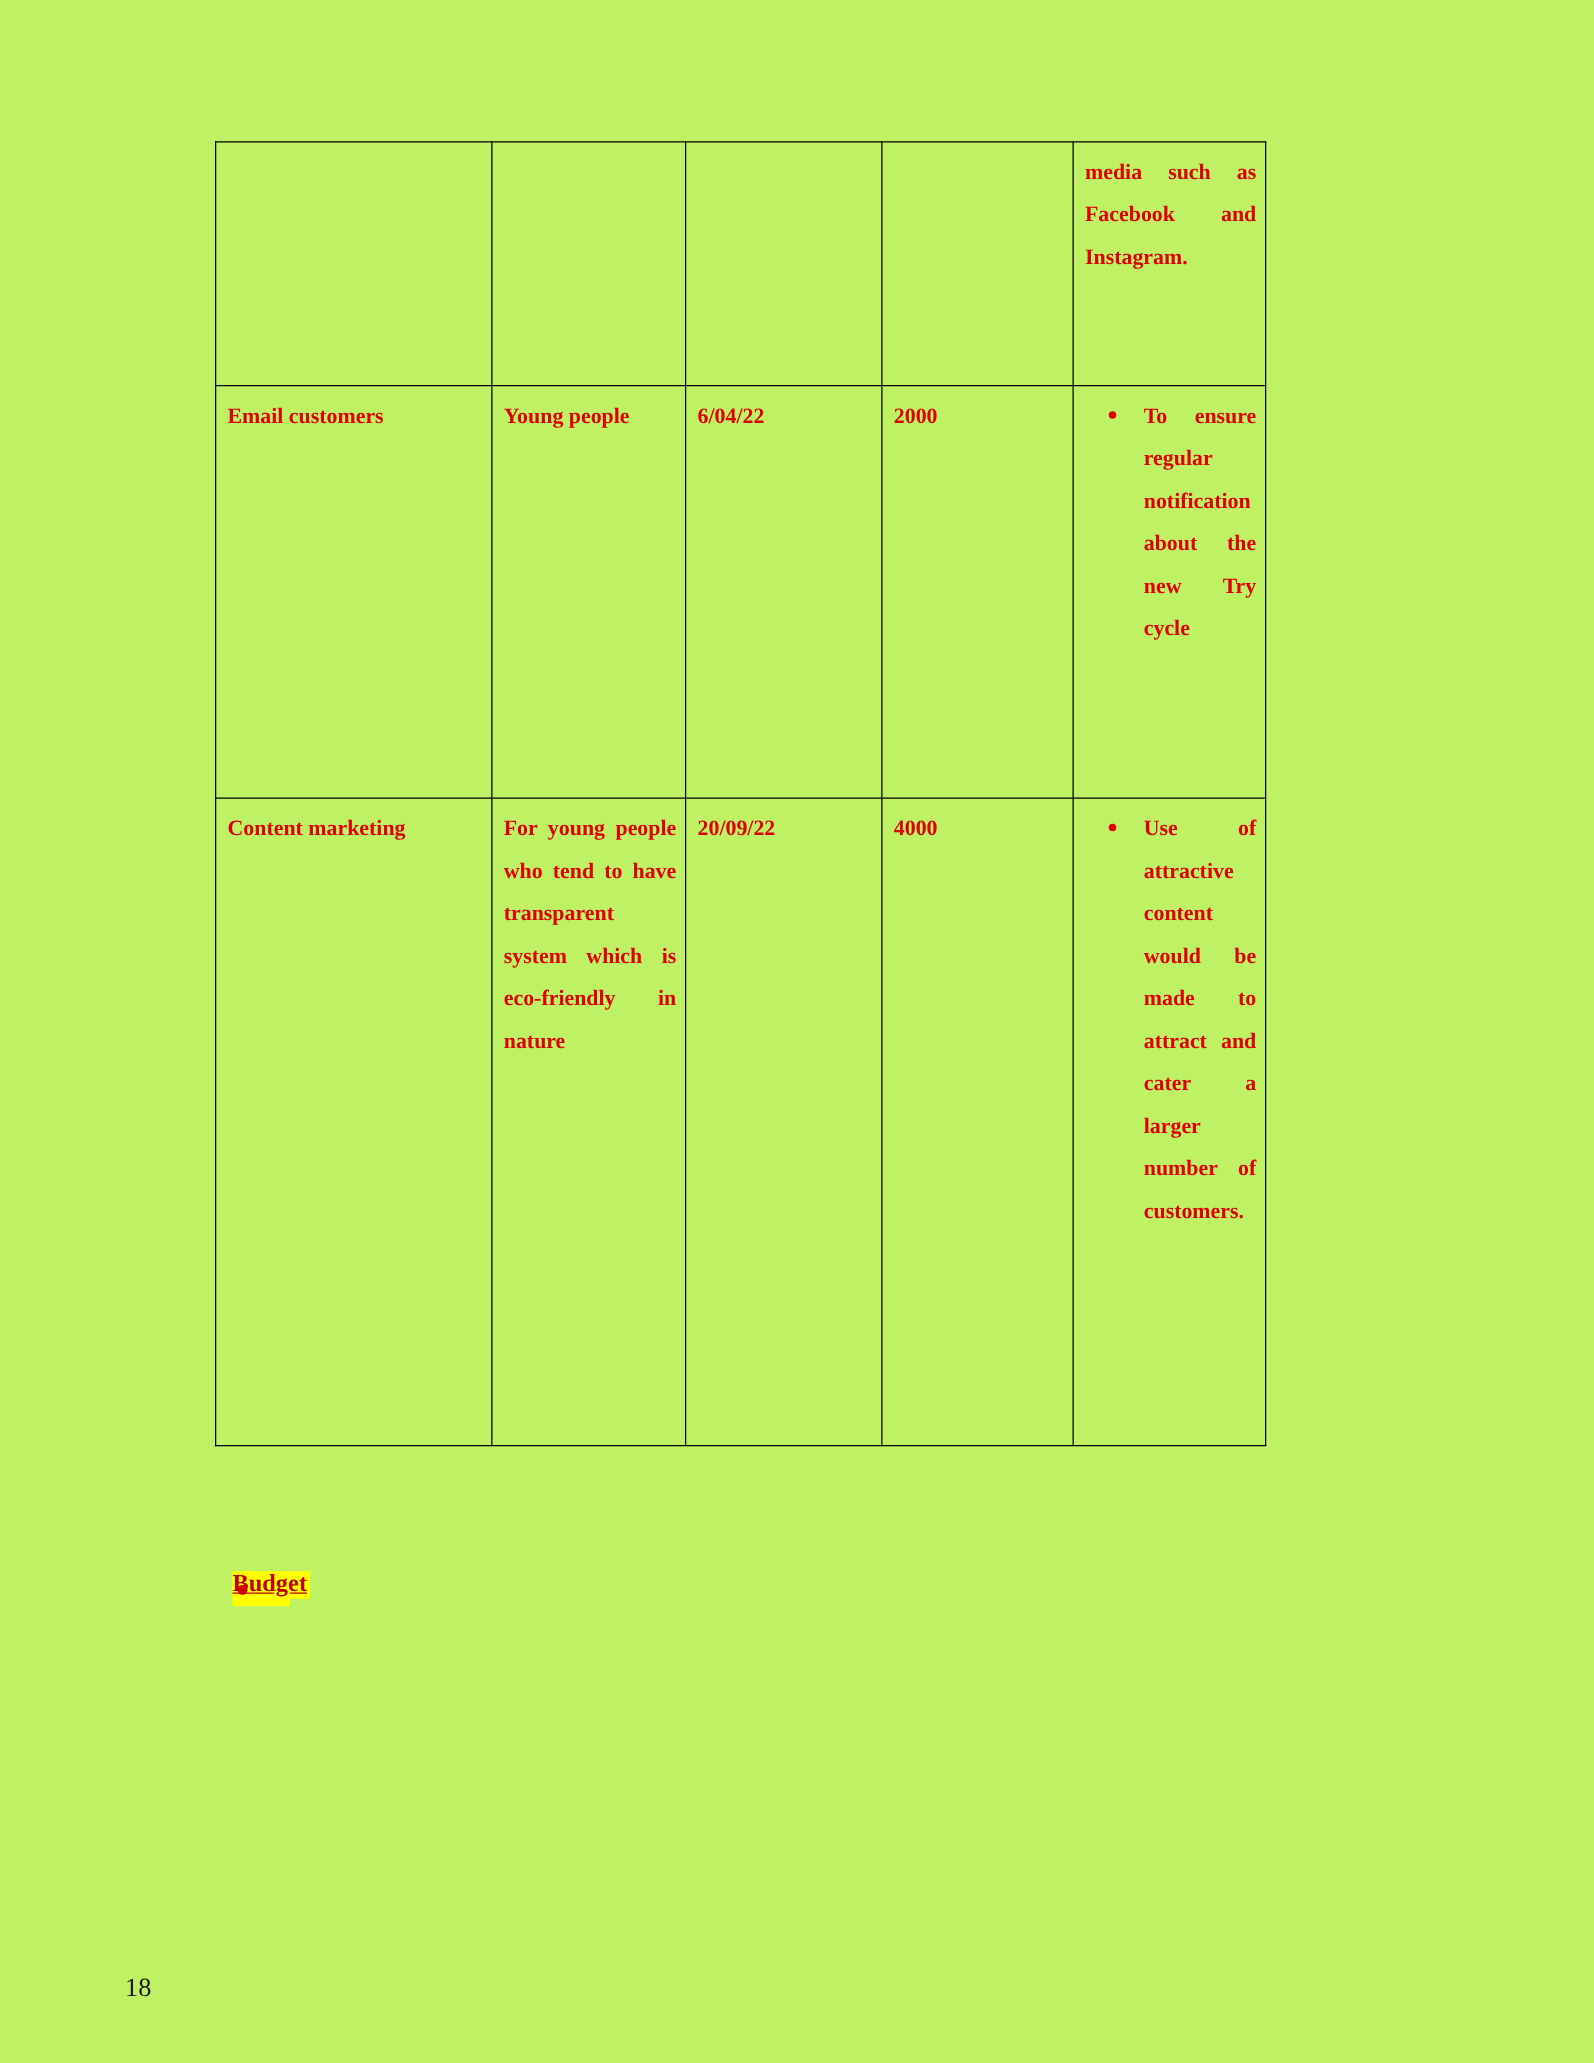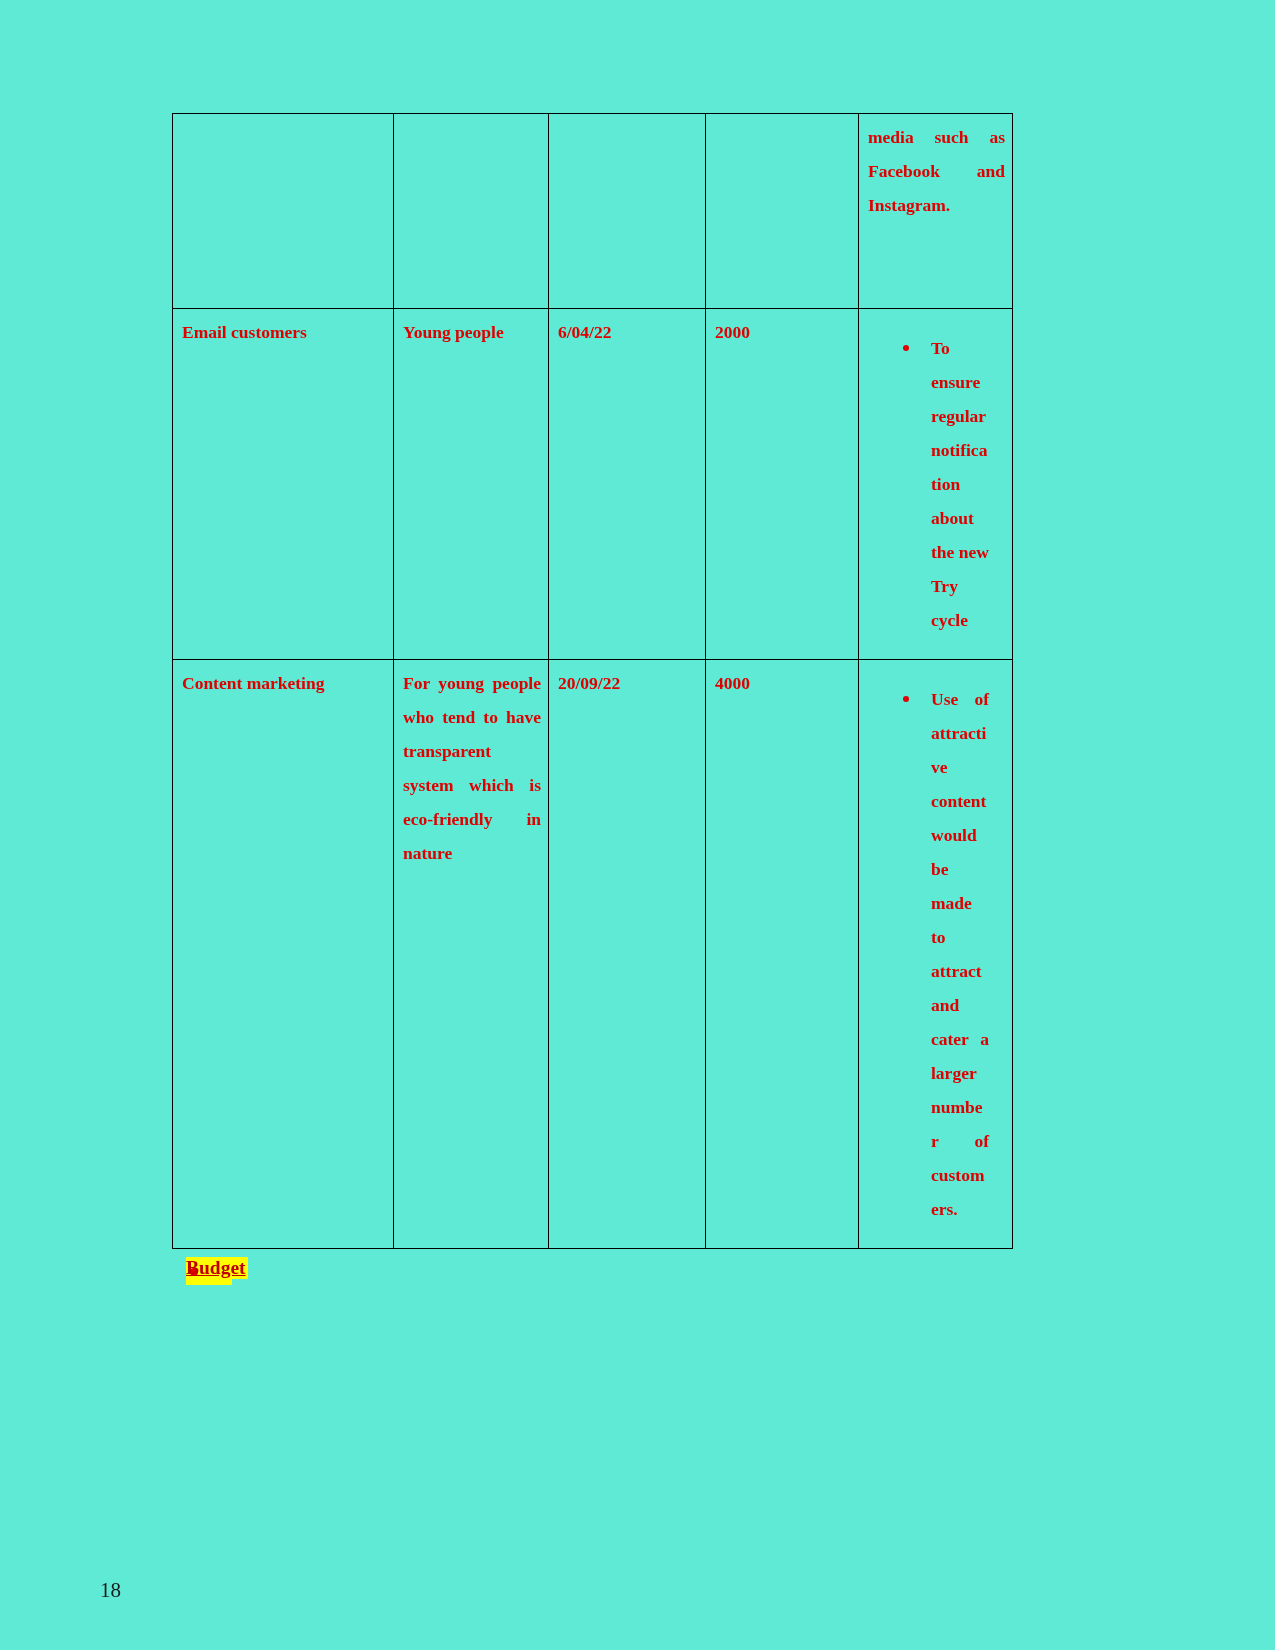--- a/index.html
+++ b/index.html
@@ -13,21 +13,21 @@
     position: relative;
     font-family: "Liberation Serif", "DejaVu Serif", serif;
     overflow: hidden;
   }
 
   .page {
     position: absolute;
     top: 0; left: 0;
     width: 1275px;
     height: 1650px;
-    background: #5eead4;
+    background: #bef264;
   }
 
   
   .plan-table {
     position: absolute;
     left: 172px;
     top: 113px;
     width: 840px;
     border-collapse: collapse;
     table-layout: fixed;
@@ -52,21 +52,21 @@
   
   .just {
     text-align: justify;
     text-justify: inter-word;
     hyphens: none;
     word-break: break-word;
   }
 
   
   ul.cell-bullets {
-    margin: 16px;
+    margin: 0;
     padding: 0 0 0 47px;
     list-style: none;
   }
   ul.cell-bullets > li {
     position: relative;
     text-align: justify;
     word-break: break-word;
   }
   ul.cell-bullets > li::before {
     content: "";

